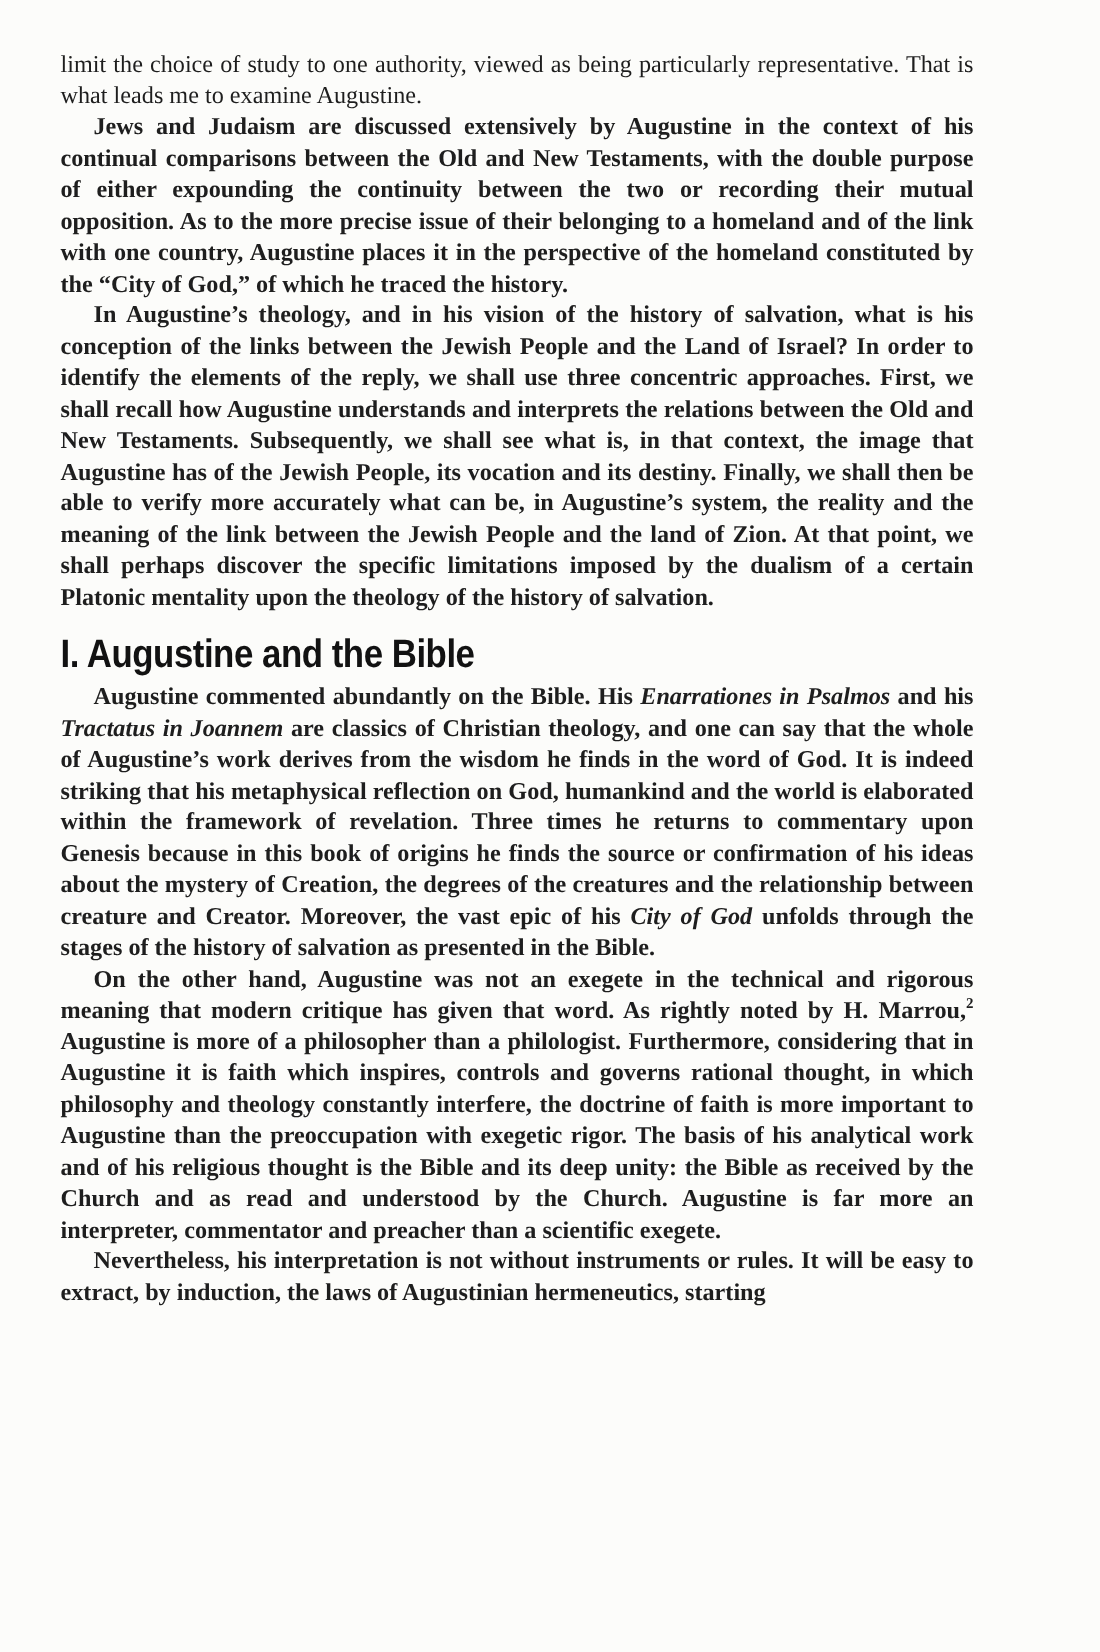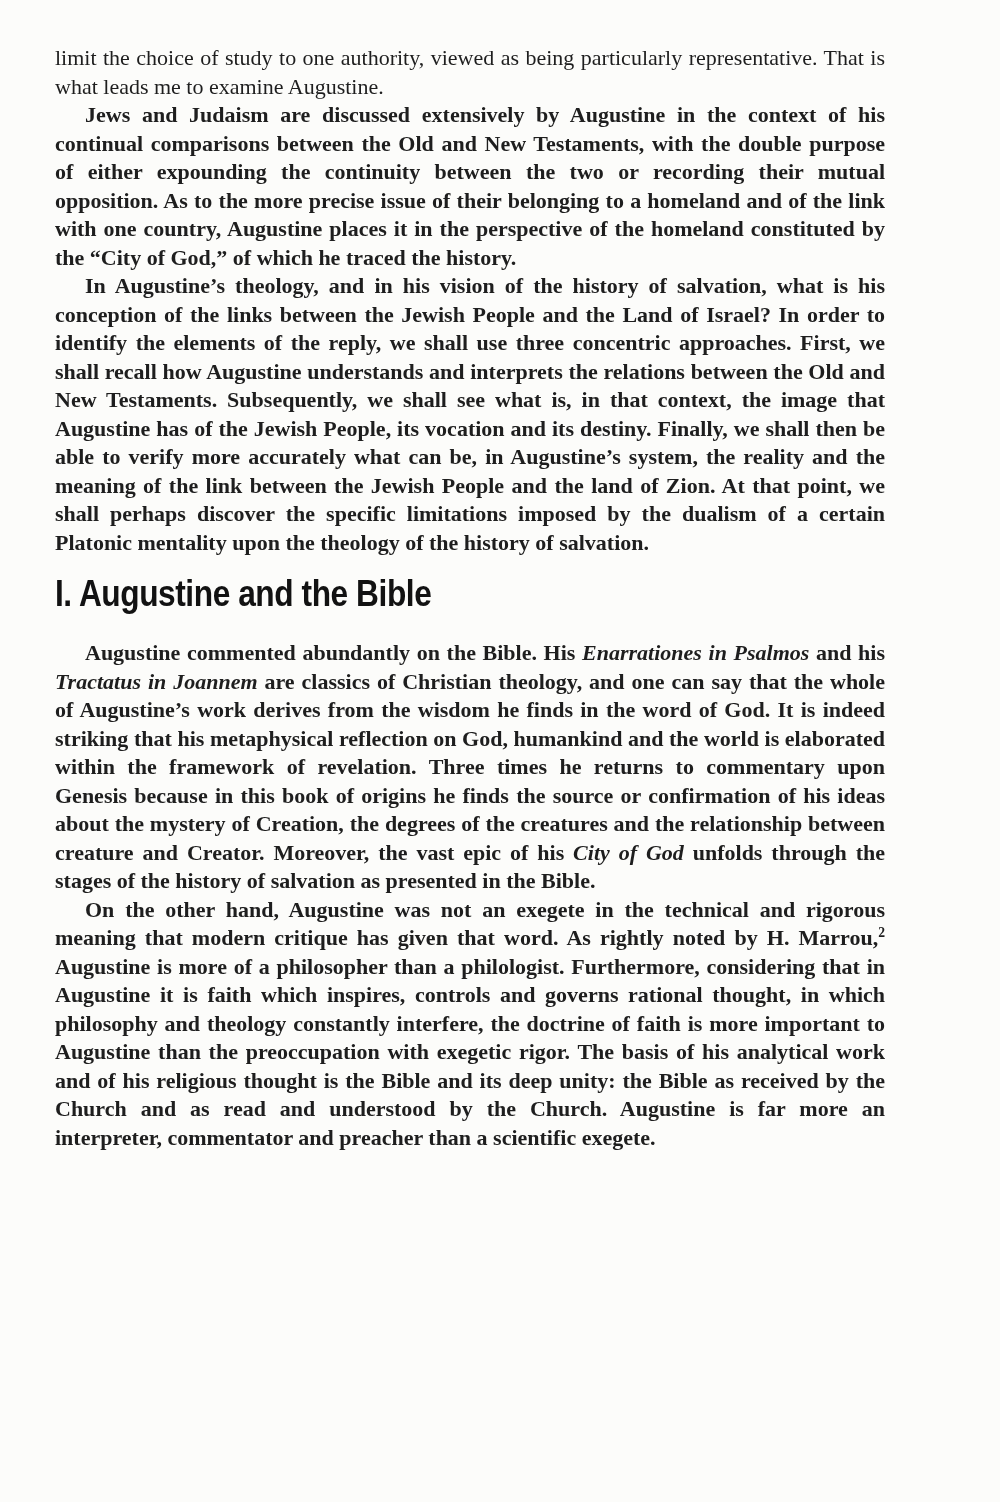--- a/index.html
+++ b/index.html
@@ -11,21 +11,21 @@
     background:var(--paper); overflow:hidden;
     font-family:"Liberation Serif", serif;
   }
   .article { position:absolute; top:44px; left:55px; width:830px; }
   .para {
     margin:0; font-size:22px; line-height:28.5px;
     text-align:justify; color:var(--ink);
   }
   .para.indent { text-indent:30px;font-weight:bold; }
   .section-heading {
-    margin:18px 0 26px 0;
+    margin:18px 0 6px 0;
     font-family:"Liberation Sans", sans-serif;
     font-size:36px; line-height:38px; font-weight:bold; color:#121212;
   }
   .heading-inner {
     display:inline-block; transform:scaleX(0.88);
     transform-origin:left center; letter-spacing:-0.5px; white-space:nowrap;
   }
   .para sup { font-size:0.62em; line-height:0; vertical-align:super; }
   em { font-style:italic; }
   .footnote-rule {
@@ -54,18 +54,19 @@
 <body>
 
 <div class="page">
   <div class="article">
       <p class="para"><span>limit the choice of study to one authority, viewed as being particularly representative. That is what leads me to examine Augustine.</span></p>
       <p class="para indent"><span>Jews and Judaism are discussed extensively by Augustine in the context of his continual comparisons between the Old and New Testaments, with the double purpose of either expounding the continuity between the two or recording their mutual opposition. As to the more precise issue of their belonging to a homeland and of the link with one country, Augustine places it in the perspective of the homeland constituted by the “City of God,” of which he traced the history.</span></p>
       <p class="para indent"><span>In Augustine’s theology, and in his vision of the history of salvation, what is his conception of the links between the Jewish People and the Land of Israel? In order to identify the elements of the reply, we shall use three concentric approaches. First, we shall recall how Augustine understands and interprets the relations between the Old and New Testaments. Subsequently, we shall see what is, in that context, the image that Augustine has of the Jewish People, its vocation and its destiny. Finally, we shall then be able to verify more accurately what can be, in Augustine’s system, the reality and the meaning of the link between the Jewish People and the land of Zion. At that point, we shall perhaps discover the specific limitations imposed by the dualism of a certain Platonic mentality upon the theology of the history of salvation.</span></p>
       <h2 class="section-heading"><span class="heading-inner">I. Augustine and the Bible</span></h2>
       <p class="para indent"><span>Augustine commented abundantly on the Bible. His </span><em>Enarrationes in Psalmos</em><span> and his </span><em>Tractatus in Joannem</em><span> are classics of Christian theology, and one can say that the whole of Augustine’s work derives from the wisdom he finds in the word of God. It is indeed striking that his metaphysical reflection on God, humankind and the world is elaborated within the framework of revelation. Three times he returns to commentary upon Genesis because in this book of origins he finds the source or confirmation of his ideas about the mystery of Creation, the degrees of the creatures and the relationship between creature and Creator. Moreover, the vast epic of his </span><em>City of God</em><span> unfolds through the stages of the history of salvation as presented in the Bible.</span></p>
       <p class="para indent"><span>On the other hand, Augustine was not an exegete in the technical and rigorous meaning that modern critique has given that word. As rightly noted by H. Marrou,</span><sup>2</sup><span> Augustine is more of a philosopher than a philologist. Furthermore, considering that in Augustine it is faith which inspires, controls and governs rational thought, in which philosophy and theology constantly interfere, the doctrine of faith is more important to Augustine than the preoccupation with exegetic rigor. The basis of his analytical work and of his religious thought is the Bible and its deep unity: the Bible as received by the Church and as read and understood by the Church. Augustine is far more an interpreter, commentator and preacher than a scientific exegete.</span></p>
+      <p class="para indent"><span>Nevertheless, his interpretation is not without instruments or rules. It will be easy to extract, by induction, the laws of Augustinian hermeneutics, starting</span></p>
     </div>
   <div class="footnote-rule"></div>
   <div class="footnote">
     <span><span>3. See H.I. Marrou, </span><em>Israel Augustin et l’augustinisme</em><span> (Paris, 1955), pp. 72–86.</span></span>
   </div>
 </div>
 
 </body></html>

